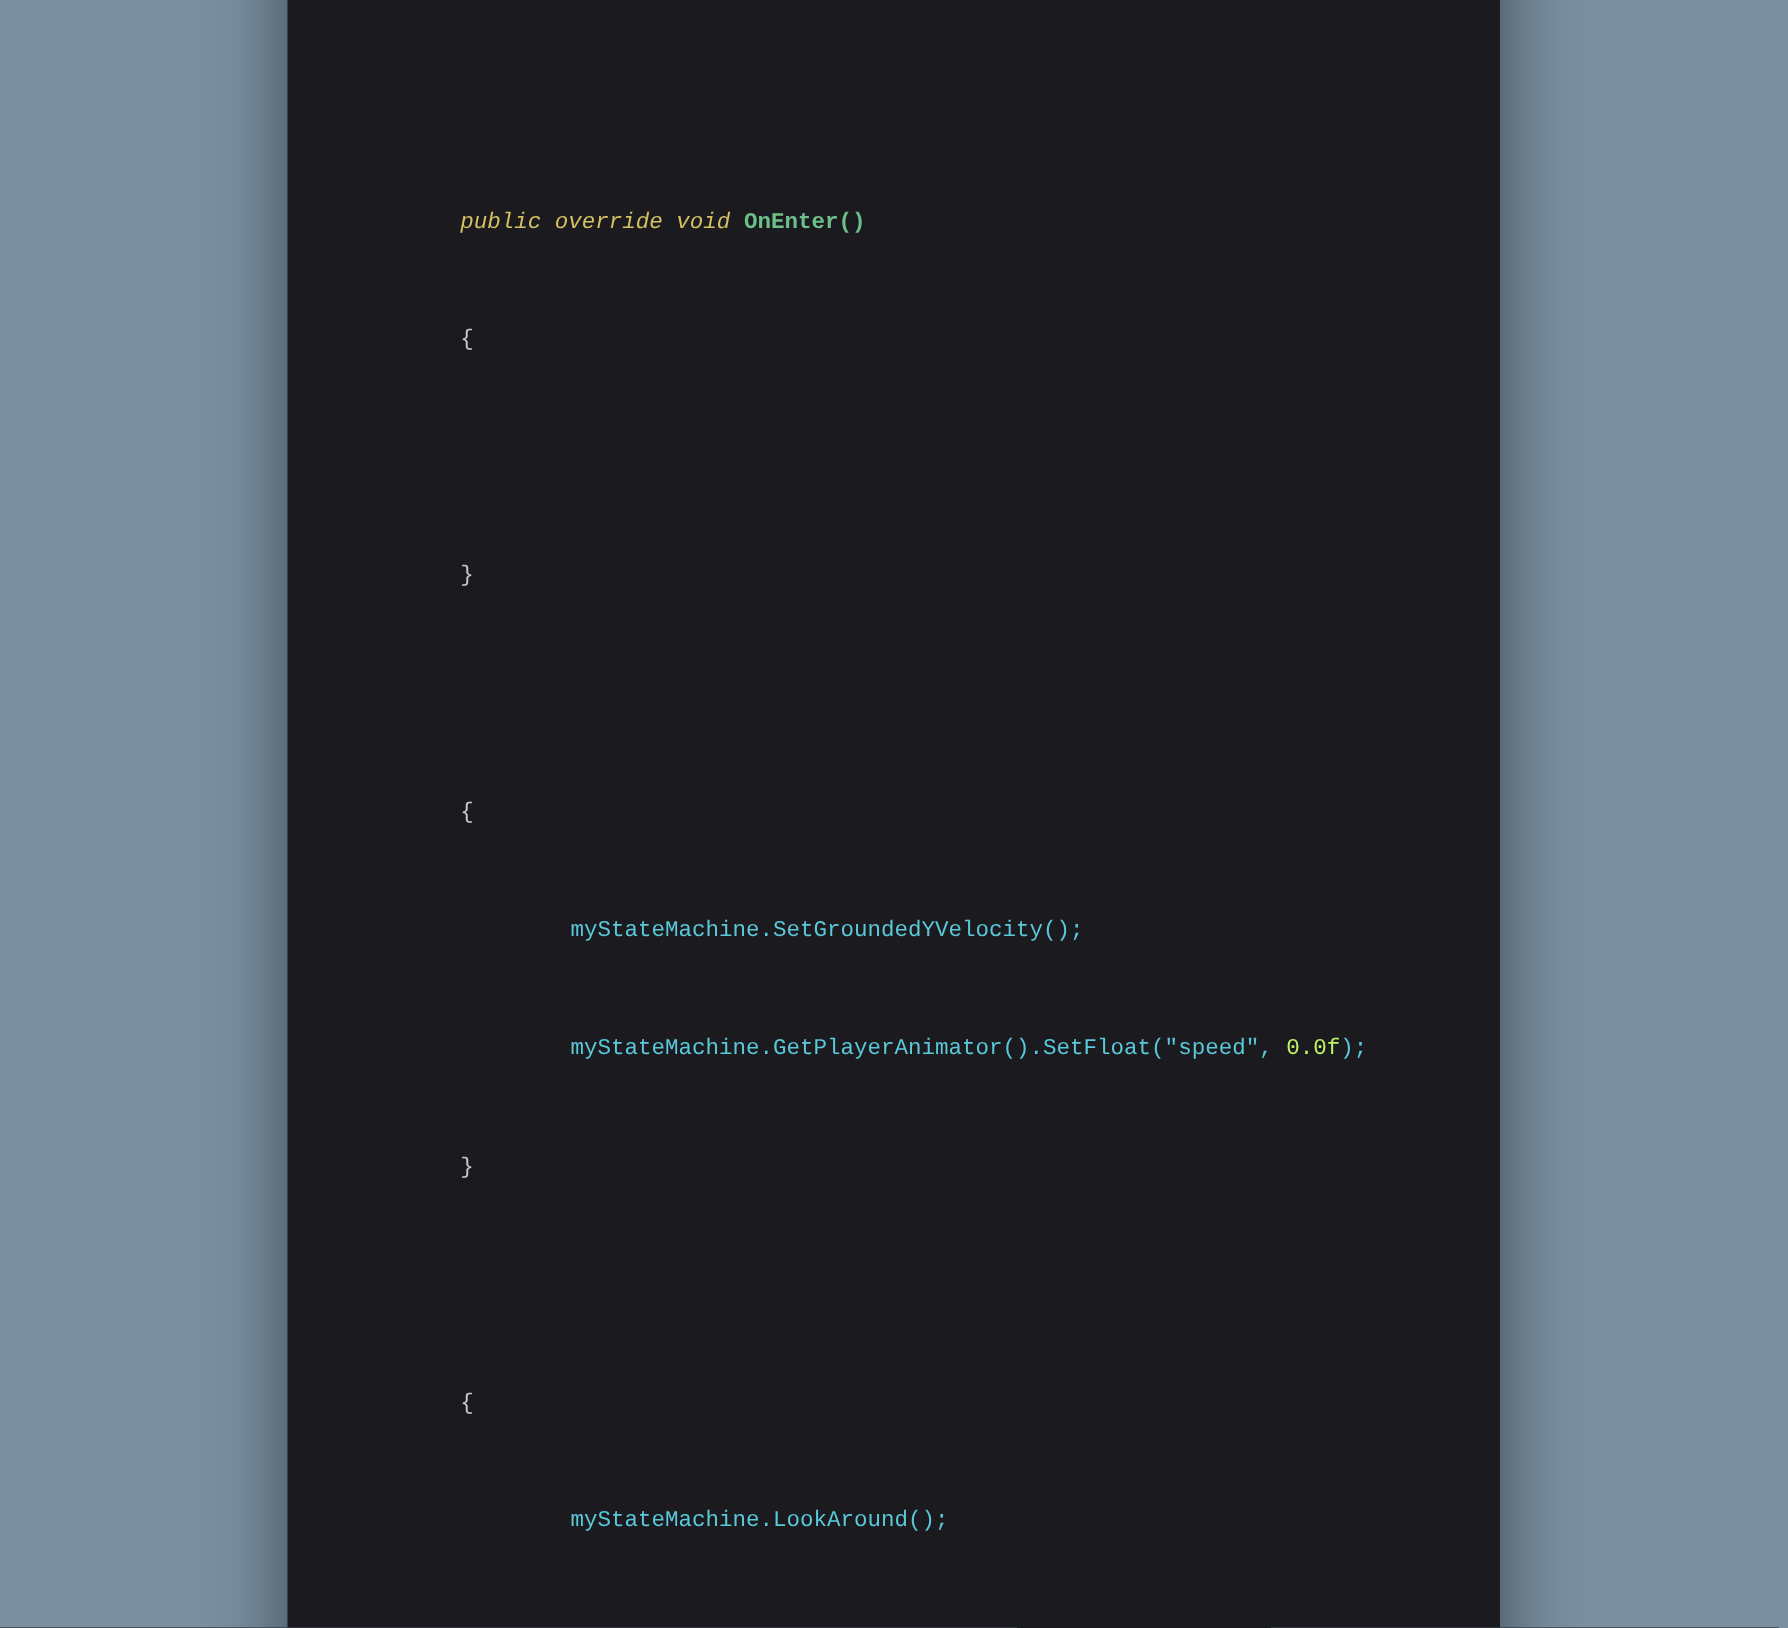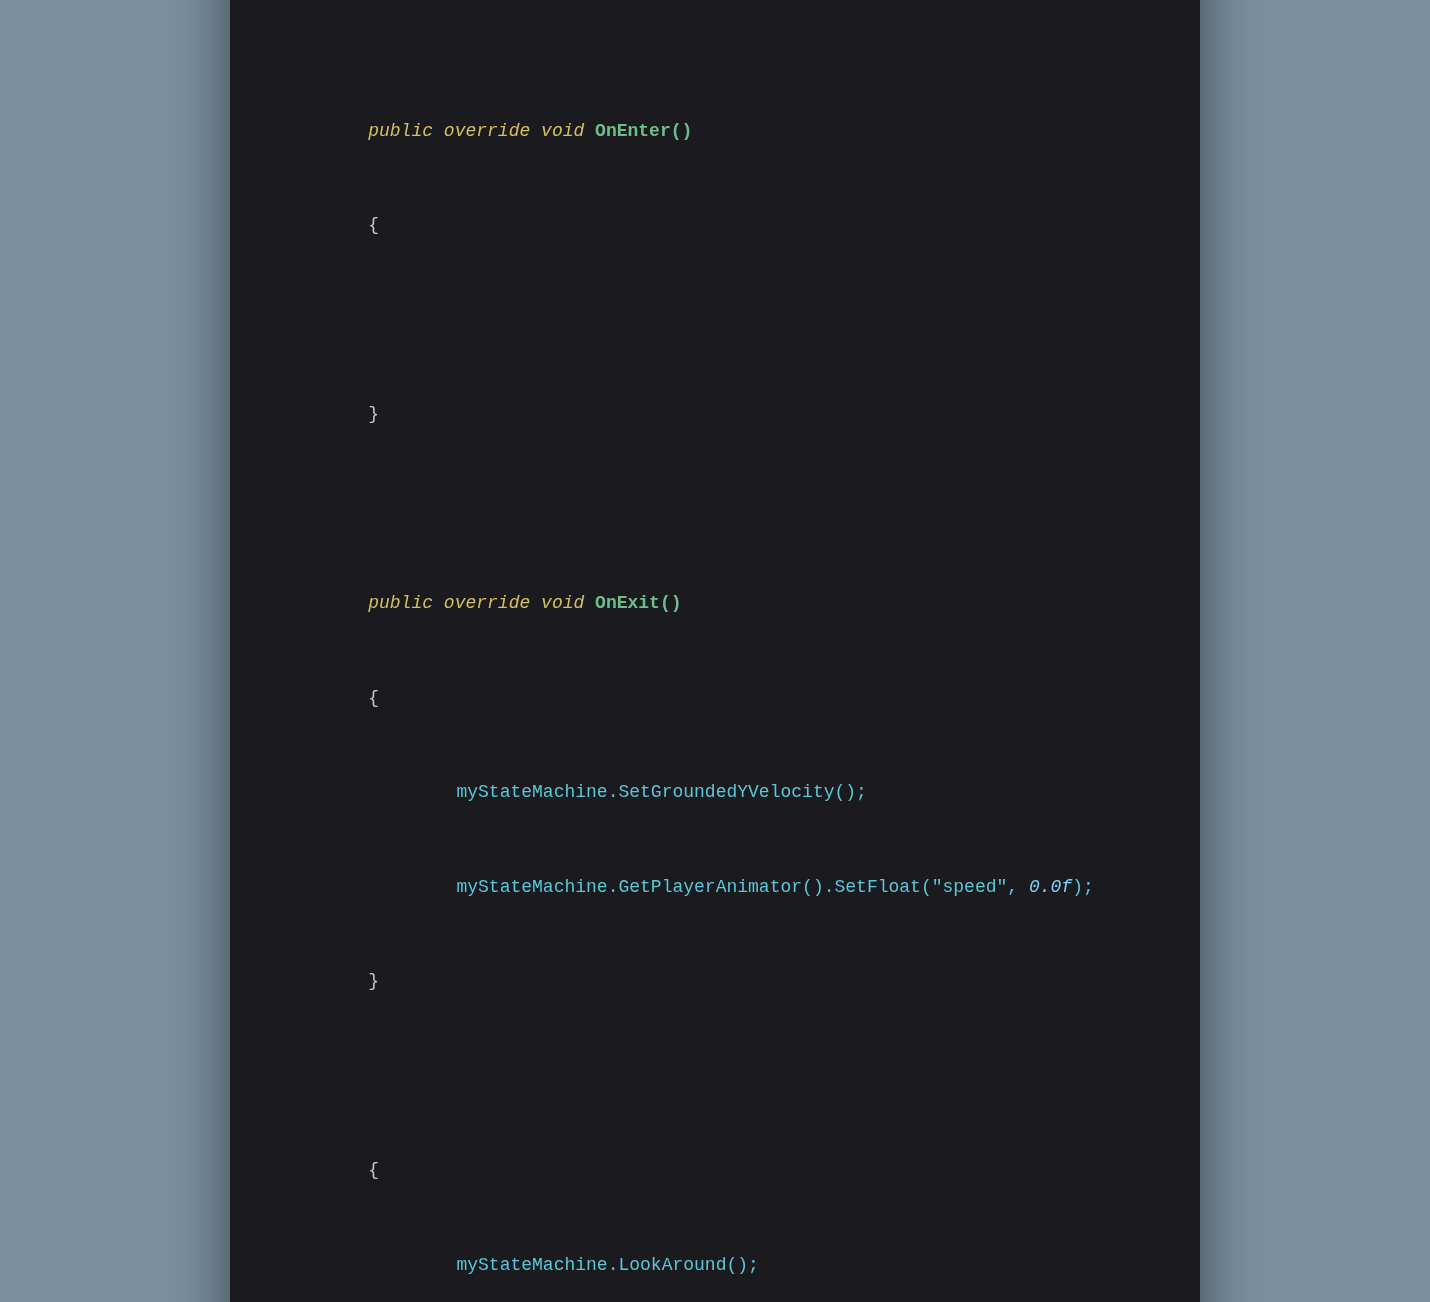--- a/index.html
+++ b/index.html
@@ -28,21 +28,21 @@
 
     .code-block {
       font-size: 18px;
       line-height: 1.75;
       white-space: pre;
     }
 
     .kw-yellow { color: #d4c060; font-style: italic; }
     .kw-green  { color: #6dbf8a; font-weight: bold; }
     .kw-blue   { color: #5ac8d8; margin-top: 47px; }
-    .kw-red-bright { color: #7dd3fc; font-style: italic; }
+    .kw-red-bright { color: #bef264; }
     .plain     { color: #c8c8c8; }
     .indent1   { display: inline-block; width: 2.5em; }
     .indent2   { display: inline-block; width: 5em; }
 
     .line {
       display: block;
     }
   </style>
 </head>
 <body>
@@ -53,21 +53,20 @@
     
     
     
     
     <span class="line"> </span>
     <span class="line"><span class="indent1"></span>    <span class="kw-yellow">public</span><span class="plain"> </span><span class="kw-yellow">override</span><span class="plain"> </span><span class="kw-yellow">void</span><span class="plain"> </span><span class="kw-green">OnEnter()</span></span>
     <span class="line"><span class="indent1"></span>    <span class="plain">{</span></span>
     <span class="line"> </span>
     <span class="line"><span class="indent1"></span>    <span class="plain">}</span></span>
     <span class="line"> </span>
-    <span class="line"><span class="indent1"></span>    <span class="kw-yellow">public</span><span class="plain"> </span><span class="kw-yellow">override</span><span class="plain"> </span><span class="kw-yellow">void</span><span class="plain"> </span><span class="kw-green">OnExit()</span></span>
     <span class="line"><span class="indent1"></span>    <span class="plain">{</span></span>
     <span class="line"><span class="indent2"></span>        <span class="kw-blue">myStateMachine.SetGroundedYVelocity();</span></span>
     <span class="line"><span class="indent2"></span>        <span class="kw-blue">myStateMachine.GetPlayerAnimator().SetFloat("speed", </span><span class="kw-red-bright">0.0f</span><span class="kw-blue">);</span></span>
     <span class="line"><span class="indent1"></span>    <span class="plain">}</span></span>
     <span class="line"> </span>
     <span class="line"><span class="indent1"></span>    <span class="plain">{</span></span>
     <span class="line"><span class="indent2"></span>        <span class="kw-blue">myStateMachine.LookAround();</span></span>
     
     
     

